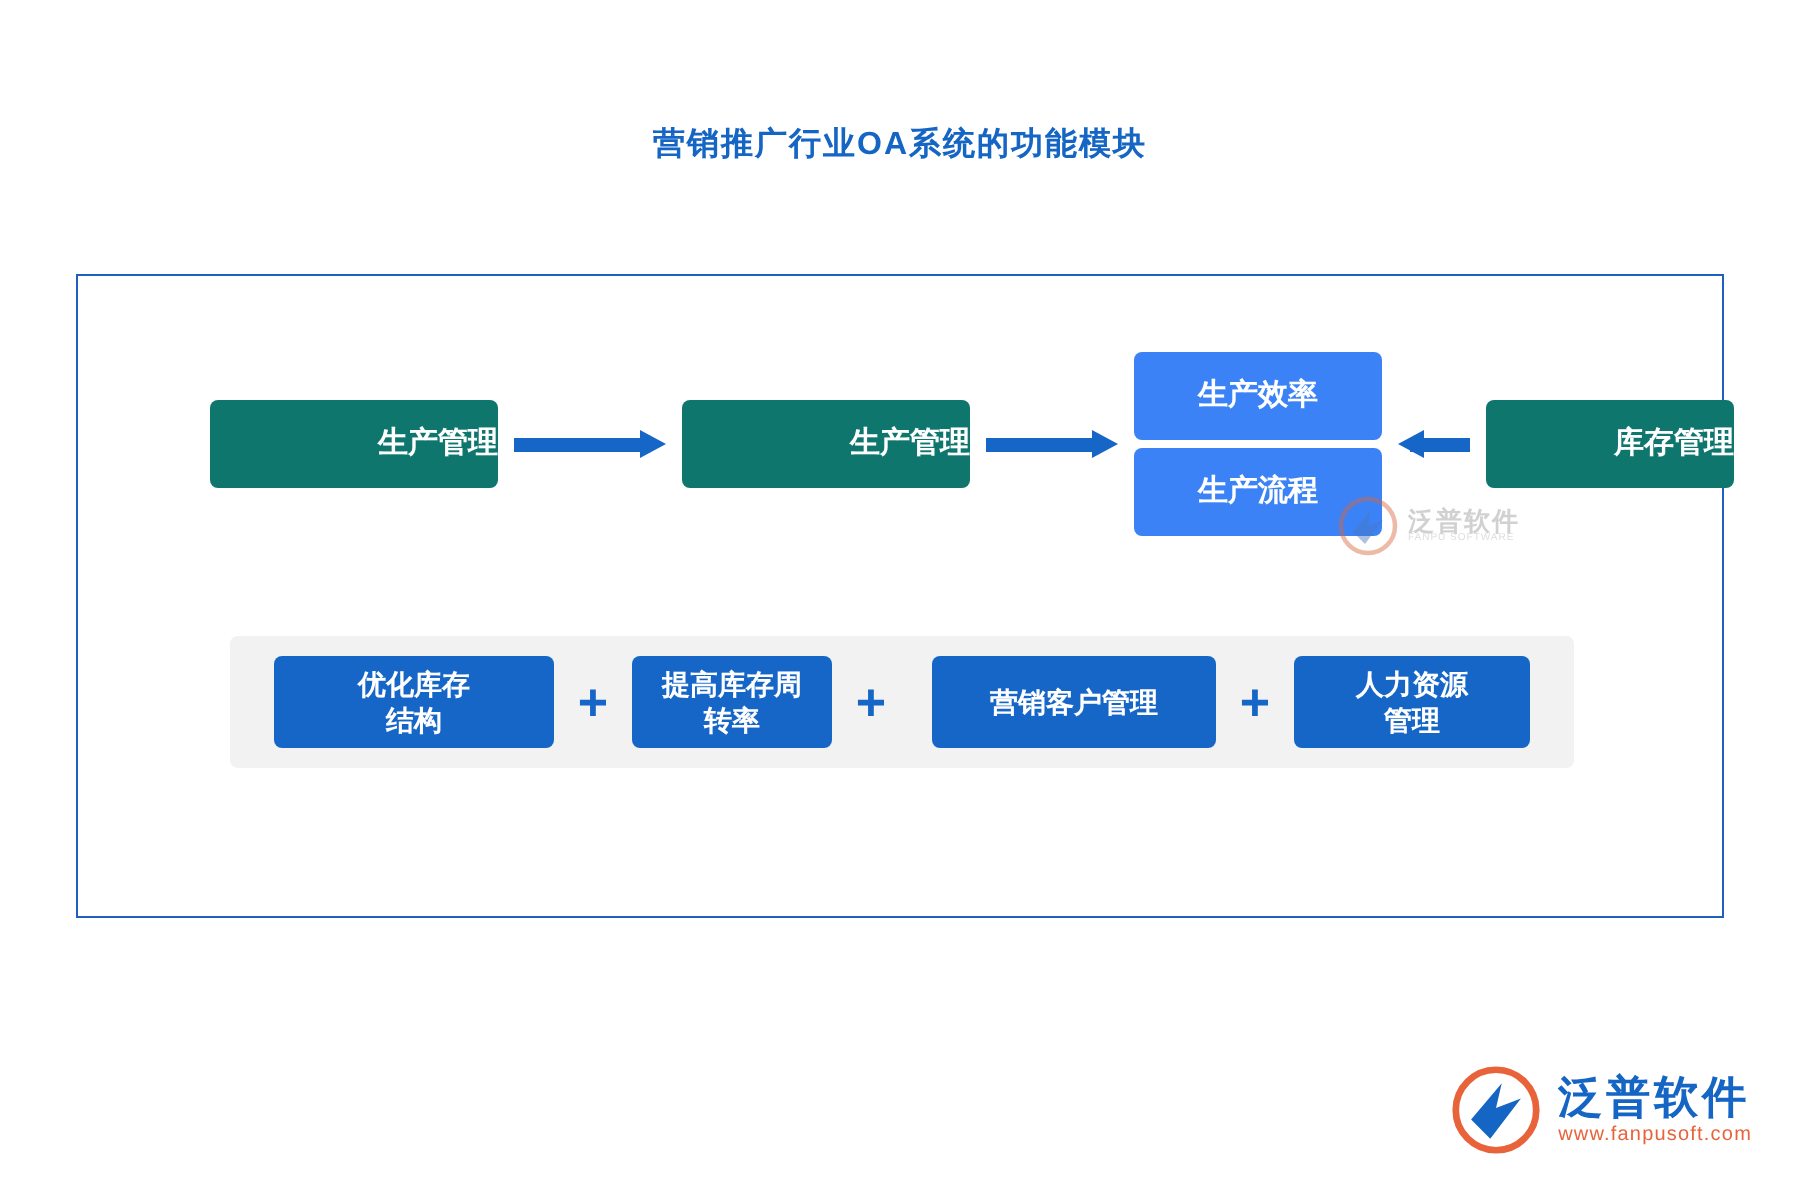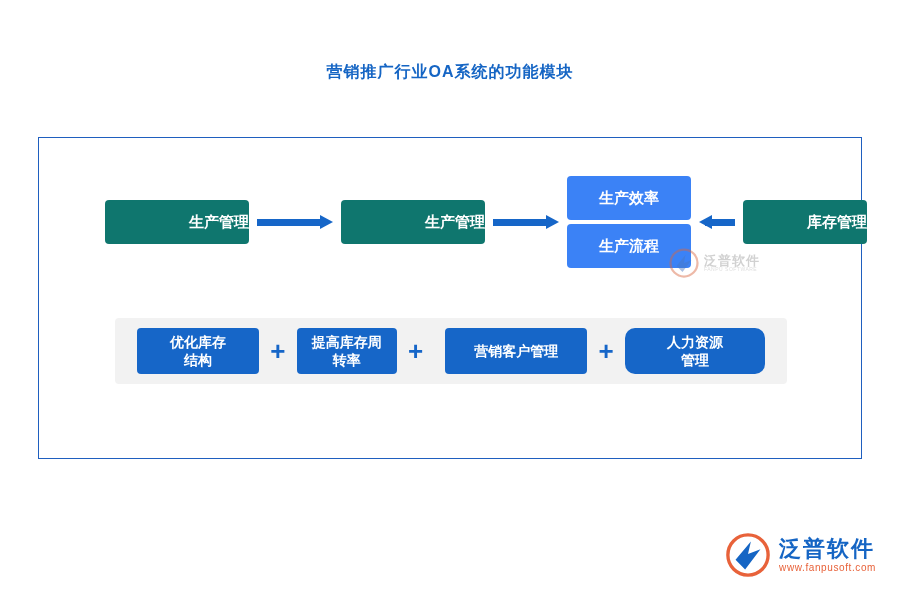--- a/index.html
+++ b/index.html
@@ -168,24 +168,24 @@
     border-radius: 4px;
     height: 46px;
     display: flex;
     align-items: center;
     justify-content: center;
     text-align: center;
     line-height: 1.3;
     padding: 0 10px;
     box-sizing: border-box;
   }
-  .sbox.w1 { width: 122px; }
+  .sbox.w1 { width: 140px; }
   .sbox.w2 { width: 100px; }
   .sbox.w3 { width: 142px; margin-left: 11px; }
-  .sbox.w4 { width: 140px; border-radius: 10px; }
+  .sbox.w4 { width: 118px; }
   .plus {
     color: #1666c8;
     font-size: 26px;
     font-weight: bold;
     line-height: 1;
   }
 
   
   .logo {
     position: absolute;

